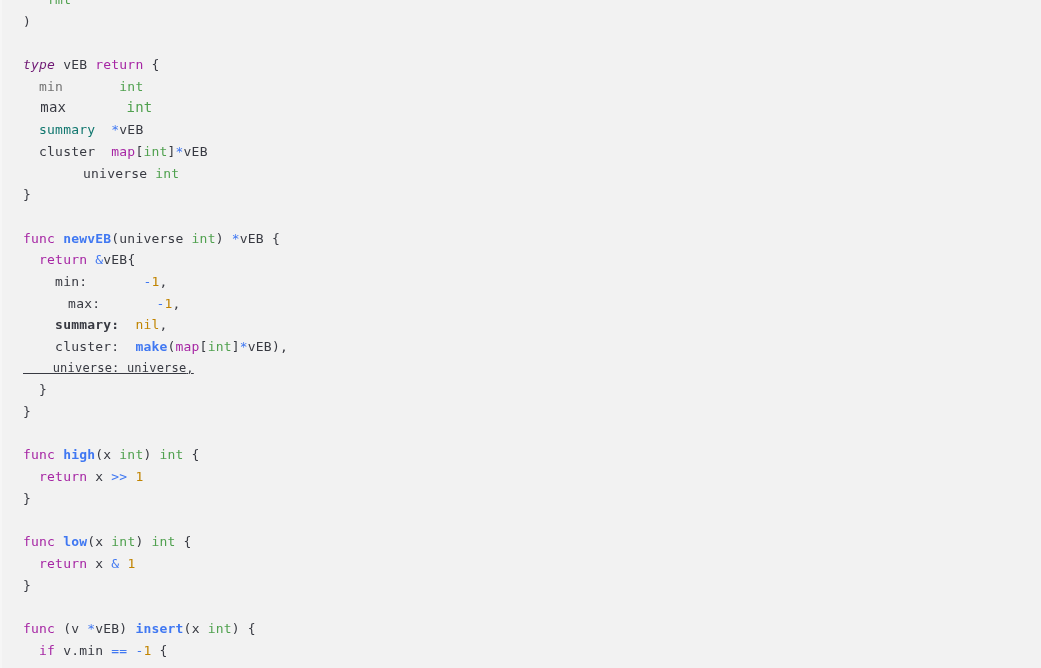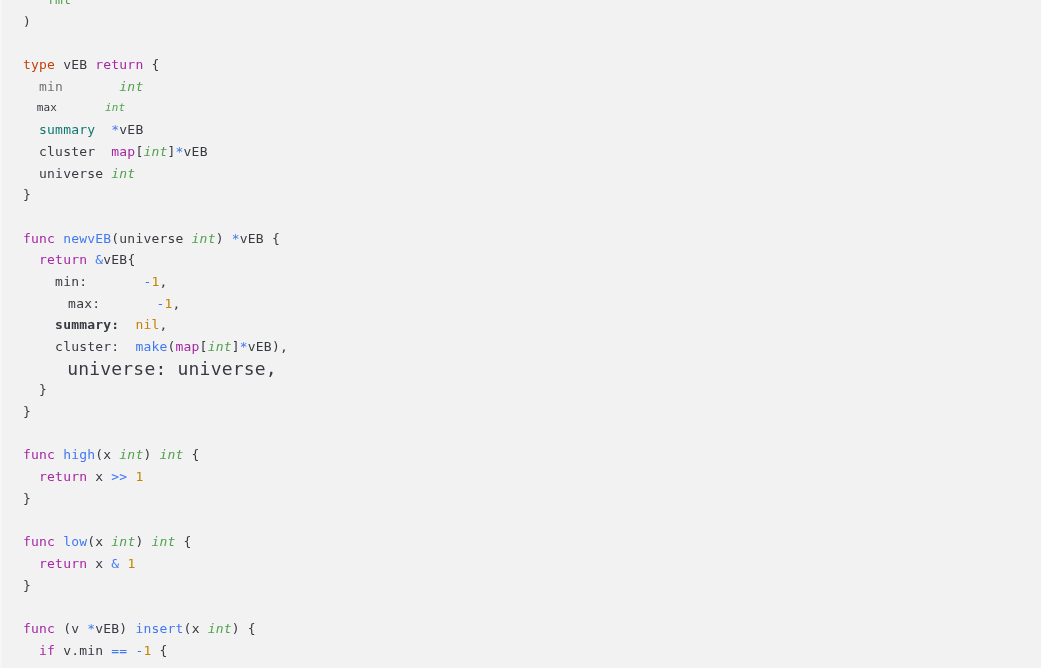--- a/index.html
+++ b/index.html
@@ -43,56 +43,56 @@
     font-size: 13px;
     white-space: pre;
     color: #383a42;
     padding-left: 23px;
     letter-spacing: 0.2px;
   }
   .code-line.blank { color: transparent; }
 
   
   .t-kw   { color: #a626a4; }             
-  .t-fn   { color: #4078f2; }             
-  .t-typ  { color: #50a14f; font-style: italic; }             
+  .t-fn   { color: #4078f2; font-weight: bold; }             
+  .t-typ  { color: #50a14f; }             
   .t-str  { color: #50a14f; }             
   .t-num  { color: #c18401; }             
   .t-const{ color: #c18401; }             
   .t-op   { color: #4078f2; }             
   .t-pun  { color: #383a42; }             
   .t-id   { color: #383a42; }             
 </style>
 </head>
 <body>
 
 <div id="code-viewer" style="background: rgb(242, 242, 242);">
 
   <div id="left-edge-strip"></div>
 
   <div id="code-block">
 
     <div class="code-line" style="height: 21.7px; line-height: 21.7px; font-size: 13px;"><span class="t-pun" style="color: rgb(56, 58, 66);">  </span><span class="t-str" style="color: rgb(80, 161, 79);">"fmt"</span></div>
     <div class="code-line" style="height: 21.7px; line-height: 21.7px; font-size: 13px;"><span class="t-pun" style="color: rgb(56, 58, 66);">)</span></div>
     <div class="code-line blank" style="height: 21.7px; line-height: 21.7px; font-size: 13px;"> </div>
-    <div class="code-line" style="height: 21.7px; line-height: 21.7px; font-size: 13px;"><span class="t-kw" style="color: #c2410c;">type</span><span class="t-id" style="color: rgb(56, 58, 66);"> vEB </span><span class="t-kw" style="color: rgb(166, 38, 164);">return</span><span class="t-pun" style="color: rgb(56, 58, 66);"> {</span></div>
+    <div class="code-line" style="height: 21.7px; line-height: 21.7px; font-size: 13px;"><span class="t-kw" style="color: #701a75; font-style: italic;">type</span><span class="t-id" style="color: rgb(56, 58, 66);"> vEB </span><span class="t-kw" style="color: rgb(166, 38, 164);">return</span><span class="t-pun" style="color: rgb(56, 58, 66);"> {</span></div>
     <div class="code-line" style="height: 21.7px; line-height: 21.7px; font-size: 13px;"><span class="t-id" style="color: #737373;">  min       </span><span class="t-typ" style="color: rgb(80, 161, 79);">int</span></div>
-    <div class="code-line" style="height: 21.7px; line-height: 21.7px; font-size: 11px;"><span class="t-id" style="color: rgb(56, 58, 66);">  max       </span><span class="t-typ" style="color: rgb(80, 161, 79);">int</span></div>
+    <div class="code-line" style="height: 21.7px; line-height: 21.7px; font-size: 14px;"><span class="t-id" style="color: rgb(56, 58, 66);">  max       </span><span class="t-typ" style="color: rgb(80, 161, 79);">int</span></div>
     <div class="code-line" style="height: 21.7px; line-height: 21.7px; font-size: 13px;"><span class="t-id" style="color: #0f766e;">  summary  </span><span class="t-op" style="color: rgb(64, 120, 242);">*</span><span class="t-id" style="color: rgb(56, 58, 66);">vEB</span></div>
     <div class="code-line" style="height: 21.7px; line-height: 21.7px; font-size: 13px;"><span class="t-id" style="color: rgb(56, 58, 66);">  cluster  </span><span class="t-kw" style="color: rgb(166, 38, 164);">map</span><span class="t-pun" style="color: rgb(56, 58, 66);">[</span><span class="t-typ" style="color: rgb(80, 161, 79);">int</span><span class="t-pun" style="color: rgb(56, 58, 66);">]</span><span class="t-op" style="color: rgb(64, 120, 242);">*</span><span class="t-id" style="color: rgb(56, 58, 66);">vEB</span></div>
-    <div class="code-line" style="height: 21.7px; line-height: 21.7px; font-size: 13px;"><span class="t-id" style="color: rgb(56, 58, 66);">  universe </span><span class="t-typ" style="color: rgb(80, 161, 79);">int</span></div>
+    <div class="code-line" style="height: 21.7px; line-height: 21.7px; font-size: 13px; margin-left: 44px;"><span class="t-id" style="color: rgb(56, 58, 66);">  universe </span><span class="t-typ" style="color: rgb(80, 161, 79);">int</span></div>
     <div class="code-line" style="height: 21.7px; line-height: 21.7px; font-size: 13px;"><span class="t-pun" style="color: rgb(56, 58, 66);">}</span></div>
     <div class="code-line blank" style="height: 21.7px; line-height: 21.7px; font-size: 13px;"> </div>
     <div class="code-line" style="height: 21.7px; line-height: 21.7px; font-size: 13px;"><span class="t-kw" style="color: rgb(166, 38, 164);">func</span><span class="t-id" style="color: rgb(56, 58, 66);"> </span><span class="t-fn" style="color: rgb(64, 120, 242);">newvEB</span><span class="t-pun" style="color: rgb(56, 58, 66);">(</span><span class="t-id" style="color: rgb(56, 58, 66);">universe </span><span class="t-typ" style="color: rgb(80, 161, 79);">int</span><span class="t-pun" style="color: rgb(56, 58, 66);">) </span><span class="t-op" style="color: rgb(64, 120, 242);">*</span><span class="t-id" style="color: rgb(56, 58, 66);">vEB</span><span class="t-pun" style="color: rgb(56, 58, 66);"> {</span></div>
     <div class="code-line" style="height: 21.7px; line-height: 21.7px; font-size: 13px;"><span class="t-pun" style="color: rgb(56, 58, 66);">  </span><span class="t-kw" style="color: rgb(166, 38, 164);">return</span><span class="t-id" style="color: rgb(56, 58, 66);"> </span><span class="t-op" style="color: rgb(64, 120, 242);">&amp;</span><span class="t-id" style="color: rgb(56, 58, 66);">vEB</span><span class="t-pun" style="color: rgb(56, 58, 66);">{</span></div>
     <div class="code-line" style="height: 21.7px; line-height: 21.7px; font-size: 13px;"><span class="t-id" style="color: rgb(56, 58, 66);">    min:       </span><span class="t-op" style="color: rgb(64, 120, 242);">-</span><span class="t-num" style="color: rgb(193, 132, 1);">1</span><span class="t-pun" style="color: rgb(56, 58, 66);">,</span></div>
     <div class="code-line" style="height: 21.7px; line-height: 21.7px; font-size: 13px; padding-left: 36px;"><span class="t-id" style="color: rgb(56, 58, 66);">    max:       </span><span class="t-op" style="color: rgb(64, 120, 242);">-</span><span class="t-num" style="color: rgb(193, 132, 1);">1</span><span class="t-pun" style="color: rgb(56, 58, 66);">,</span></div>
     <div class="code-line" style="height: 21.7px; line-height: 21.7px; font-size: 13px;"><span class="t-id" style="color: rgb(56, 58, 66); font-weight: bold;">    summary:  </span><span class="t-const" style="color: rgb(193, 132, 1);">nil</span><span class="t-pun" style="color: rgb(56, 58, 66);">,</span></div>
     <div class="code-line" style="height: 21.7px; line-height: 21.7px; font-size: 13px;"><span class="t-id" style="color: rgb(56, 58, 66);">    cluster:  </span><span class="t-fn" style="color: rgb(64, 120, 242);">make</span><span class="t-pun" style="color: rgb(56, 58, 66);">(</span><span class="t-kw" style="color: rgb(166, 38, 164);">map</span><span class="t-pun" style="color: rgb(56, 58, 66);">[</span><span class="t-typ" style="color: rgb(80, 161, 79);">int</span><span class="t-pun" style="color: rgb(56, 58, 66);">]</span><span class="t-op" style="color: rgb(64, 120, 242);">*</span><span class="t-id" style="color: rgb(56, 58, 66);">vEB</span><span class="t-pun" style="color: rgb(56, 58, 66);">),</span></div>
-    <div class="code-line" style="height: 21.7px; line-height: 21.7px; font-size: 18px;"><span class="t-id" style="color: rgb(56, 58, 66);">    universe: universe</span><span class="t-pun" style="color: rgb(56, 58, 66);">,</span></div>
+    <div class="code-line" style="height: 21.7px; line-height: 21.7px; font-size: 12px; text-decoration: underline;"><span class="t-id" style="color: rgb(56, 58, 66);">    universe: universe</span><span class="t-pun" style="color: rgb(56, 58, 66);">,</span></div>
     <div class="code-line" style="height: 21.7px; line-height: 21.7px; font-size: 13px;"><span class="t-pun" style="color: rgb(56, 58, 66);">  }</span></div>
     <div class="code-line" style="height: 21.7px; line-height: 21.7px; font-size: 13px;"><span class="t-pun" style="color: rgb(56, 58, 66);">}</span></div>
     <div class="code-line blank" style="height: 21.7px; line-height: 21.7px; font-size: 13px;"> </div>
     <div class="code-line" style="height: 21.7px; line-height: 21.7px; font-size: 13px;"><span class="t-kw" style="color: rgb(166, 38, 164);">func</span><span class="t-id" style="color: rgb(56, 58, 66);"> </span><span class="t-fn" style="color: rgb(64, 120, 242);">high</span><span class="t-pun" style="color: rgb(56, 58, 66);">(</span><span class="t-id" style="color: rgb(56, 58, 66);">x </span><span class="t-typ" style="color: rgb(80, 161, 79);">int</span><span class="t-pun" style="color: rgb(56, 58, 66);">) </span><span class="t-typ" style="color: rgb(80, 161, 79);">int</span><span class="t-pun" style="color: rgb(56, 58, 66);"> {</span></div>
     <div class="code-line" style="height: 21.7px; line-height: 21.7px; font-size: 13px;"><span class="t-pun" style="color: rgb(56, 58, 66);">  </span><span class="t-kw" style="color: rgb(166, 38, 164);">return</span><span class="t-id" style="color: rgb(56, 58, 66);"> x </span><span class="t-op" style="color: rgb(64, 120, 242);">&gt;&gt;</span><span class="t-id" style="color: rgb(56, 58, 66);"> </span><span class="t-num" style="color: rgb(193, 132, 1);">1</span></div>
     <div class="code-line" style="height: 21.7px; line-height: 21.7px; font-size: 13px;"><span class="t-pun" style="color: rgb(56, 58, 66);">}</span></div>
     <div class="code-line blank" style="height: 21.7px; line-height: 21.7px; font-size: 13px;"> </div>
     <div class="code-line" style="height: 21.7px; line-height: 21.7px; font-size: 13px;"><span class="t-kw" style="color: rgb(166, 38, 164);">func</span><span class="t-id" style="color: rgb(56, 58, 66);"> </span><span class="t-fn" style="color: rgb(64, 120, 242);">low</span><span class="t-pun" style="color: rgb(56, 58, 66);">(</span><span class="t-id" style="color: rgb(56, 58, 66);">x </span><span class="t-typ" style="color: rgb(80, 161, 79);">int</span><span class="t-pun" style="color: rgb(56, 58, 66);">) </span><span class="t-typ" style="color: rgb(80, 161, 79);">int</span><span class="t-pun" style="color: rgb(56, 58, 66);"> {</span></div>
     <div class="code-line" style="height: 21.7px; line-height: 21.7px; font-size: 13px;"><span class="t-pun" style="color: rgb(56, 58, 66);">  </span><span class="t-kw" style="color: rgb(166, 38, 164);">return</span><span class="t-id" style="color: rgb(56, 58, 66);"> x </span><span class="t-op" style="color: rgb(64, 120, 242);">&amp;</span><span class="t-id" style="color: rgb(56, 58, 66);"> </span><span class="t-num" style="color: rgb(193, 132, 1);">1</span></div>
     <div class="code-line" style="height: 21.7px; line-height: 21.7px; font-size: 13px;"><span class="t-pun" style="color: rgb(56, 58, 66);">}</span></div>

